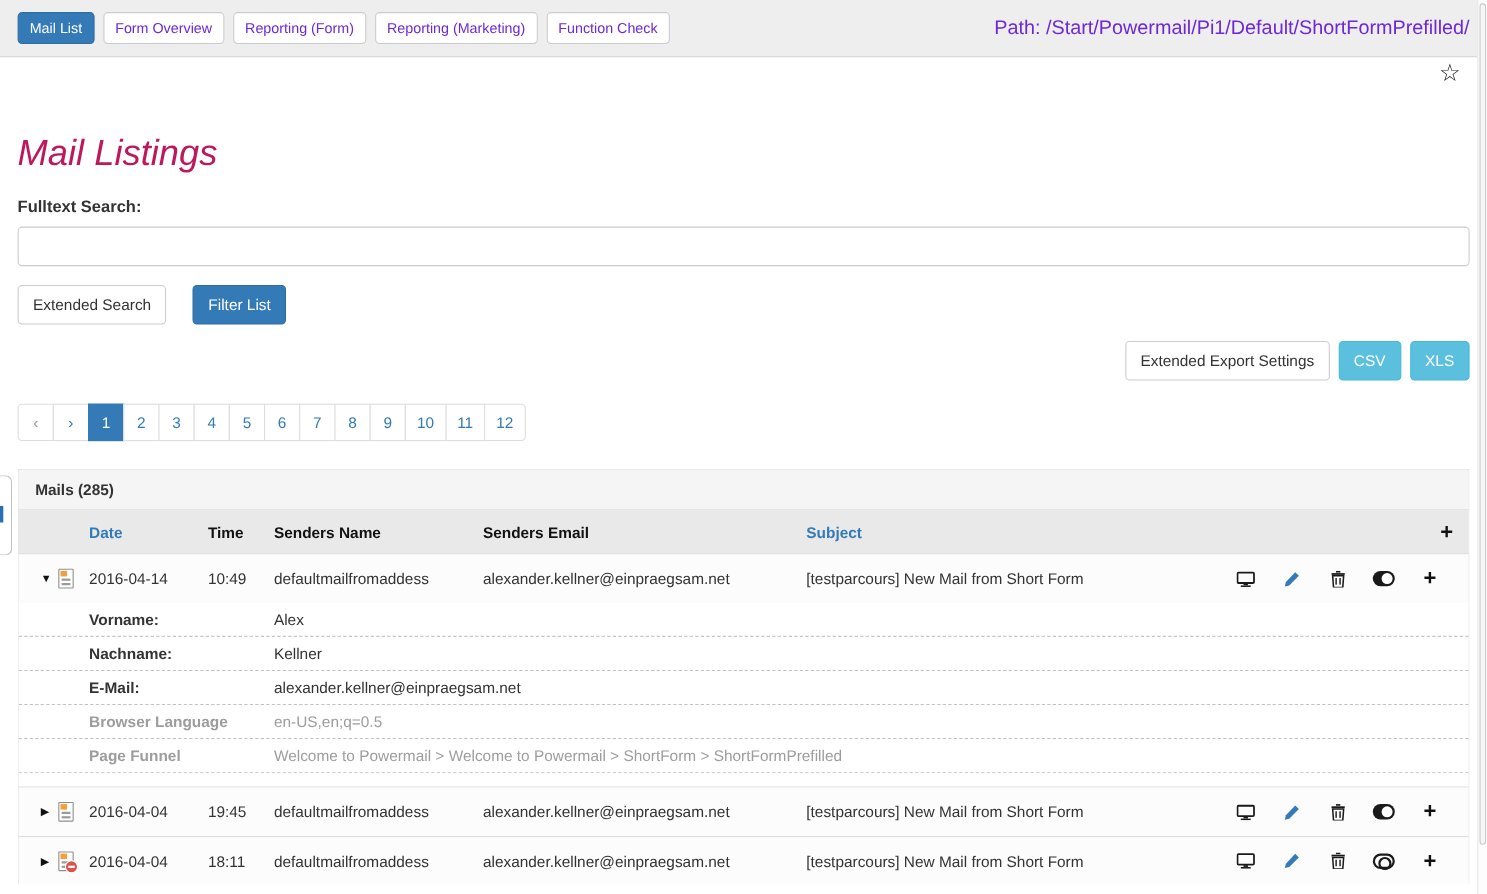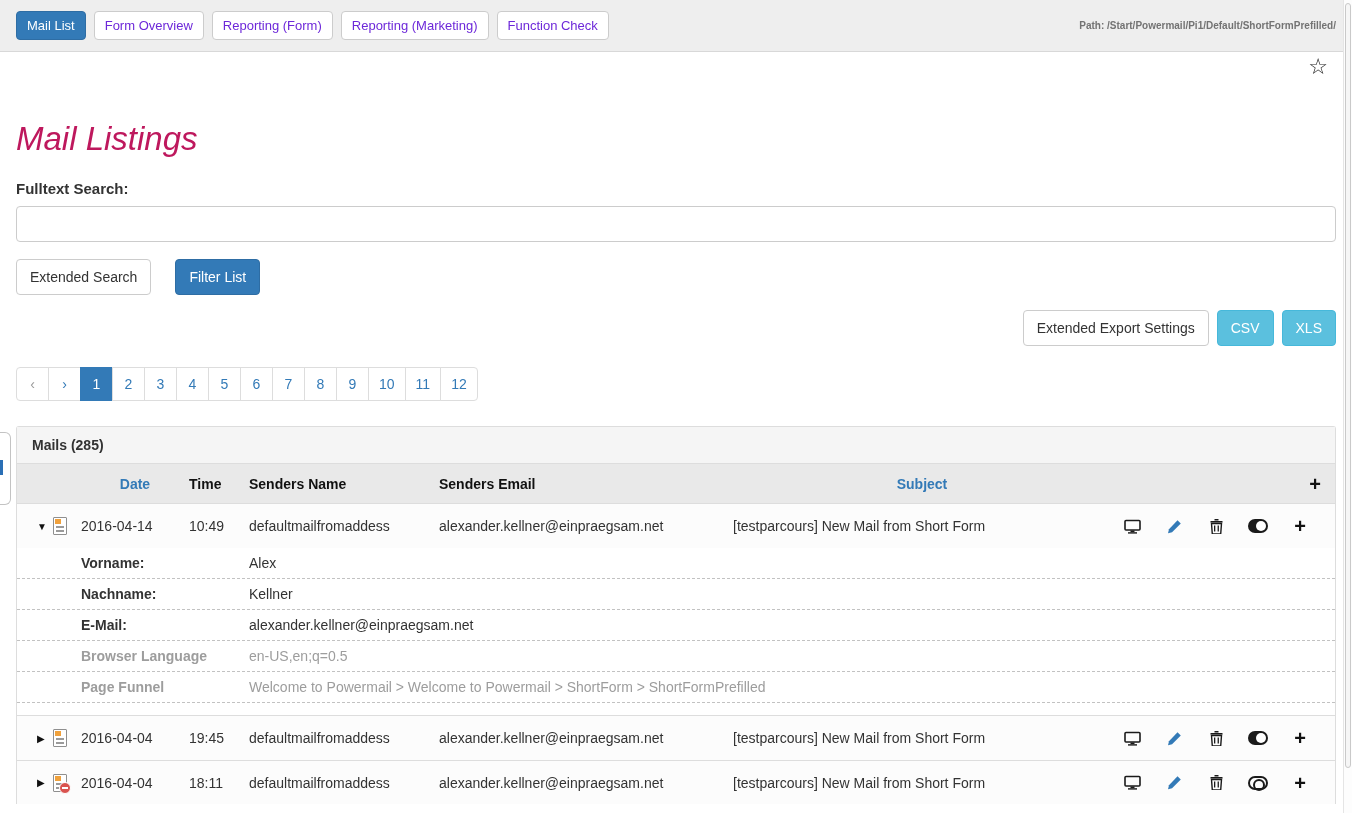--- a/index.html
+++ b/index.html
@@ -15,21 +15,21 @@
     height: 52px; background: #eeeeee; border-bottom: 1px solid #d8d8d8;
     display: flex; align-items: center; padding: 0 16px;
   }
   .tabs { display: flex; gap: 8px; }
   .tab {
     font-size: 13px; line-height: 1; padding: 7px 10px;
     background: #fff; border: 1px solid #ccc; border-radius: 4px;
     color: #6d28d9; cursor: pointer; white-space: nowrap;
   }
   .tab.active { background: #337ab7; border-color: #2e6da4; color: #fff; }
-  .path { margin-left: auto; font-size: 10px; color: #737373; font-weight: bold; }
+  .path { margin-left: auto; font-size: 18px; color: #6d28d9; }
 
   .star-row { display: flex; justify-content: flex-end; padding: 4px 24px 0 0; }
   .star { font-size: 22px; color: #222; cursor: pointer; line-height: 1; }
 
   
   .content { padding: 0 16px; }
   h1.page-title { font-size: 33px; font-weight: 400; color: #be185d; margin: 42px 0 22px 0; letter-spacing: 0; font-style: italic; }
 
   .search-label { font-size: 15px; font-weight: 700; margin-bottom: 9px; }
   .search-input {
@@ -65,21 +65,21 @@
     font-weight: 700; font-size: 14px; color: #333;
   }
   .thead {
     display: grid; align-items: center; height: 40px; background: #e9e9e9;
     border-bottom: 1px solid #ddd; font-weight: 700;
   }
   .grid-cols {
     grid-template-columns: 16px 28px 108px 60px 190px 294px 1fr 42px 42px 42px 42px 42px;
     padding-left: 20px; padding-right: 14px;
   }
-  .th-link { color: #337ab7; cursor: pointer; text-decoration: none; text-align: center; }
+  .th-link { color: #337ab7; cursor: pointer; text-decoration: none; }
   .th-plain { color: #111; }
   .mail-row {
     display: grid; align-items: center; height: 44px; background: #fcfcfc;
   }
   .mail-row + .mail-row { border-top: 1px solid #ddd; }
   .caret { font-size: 10px; color: #111; cursor: pointer; text-align: left; }
 
   
   .doc-icon { position: relative; width: 14px; height: 18px; background: #fff; border: 1px solid #8f8f8f; border-radius: 1px; }
   .doc-icon .corner { position: absolute; left: 1px; top: 1px; width: 6px; height: 5px; background: #f0a13c; }

